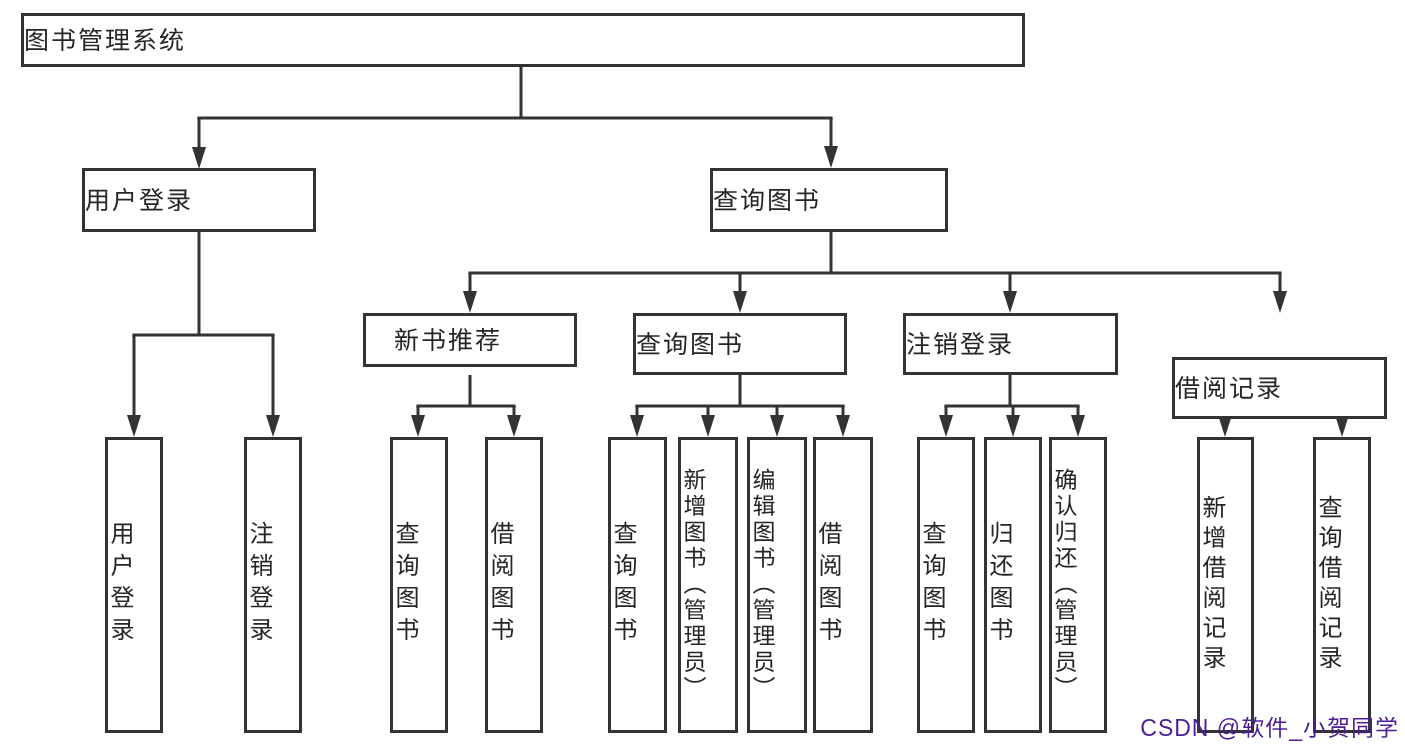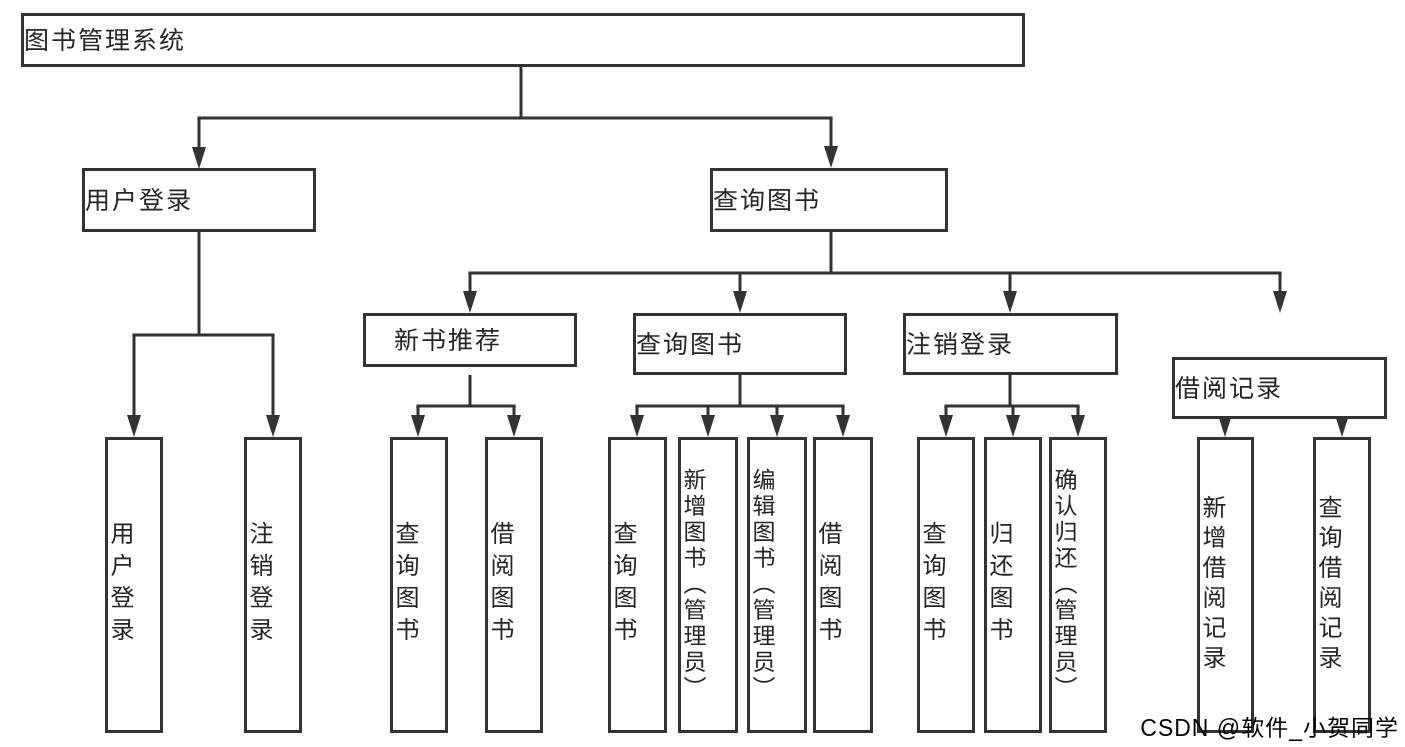--- a/index.html
+++ b/index.html
@@ -36,21 +36,21 @@
     letter-spacing: 8px;
     white-space: nowrap;
   }
   .v-label.len6 { letter-spacing: 6px; }
   .v-label.len10 { letter-spacing: 3px; font-size: 23px; }
   .watermark {
     position: absolute;
     right: 6px;
     bottom: 4px;
     font-size: 23px;
-    color: #000000;
+    color: #4c1d95;
     letter-spacing: 1px;
     z-index: 5;
     white-space: nowrap;
   }
 </style>
 </head>
 <body>
 
 <div class="canvas">
 

